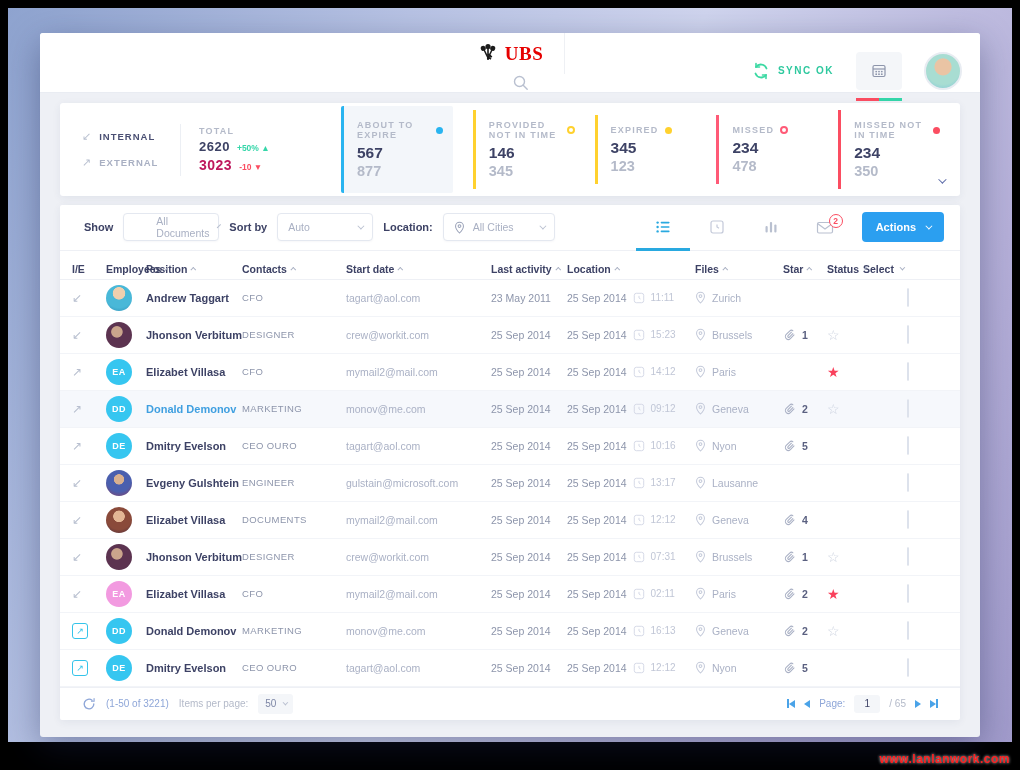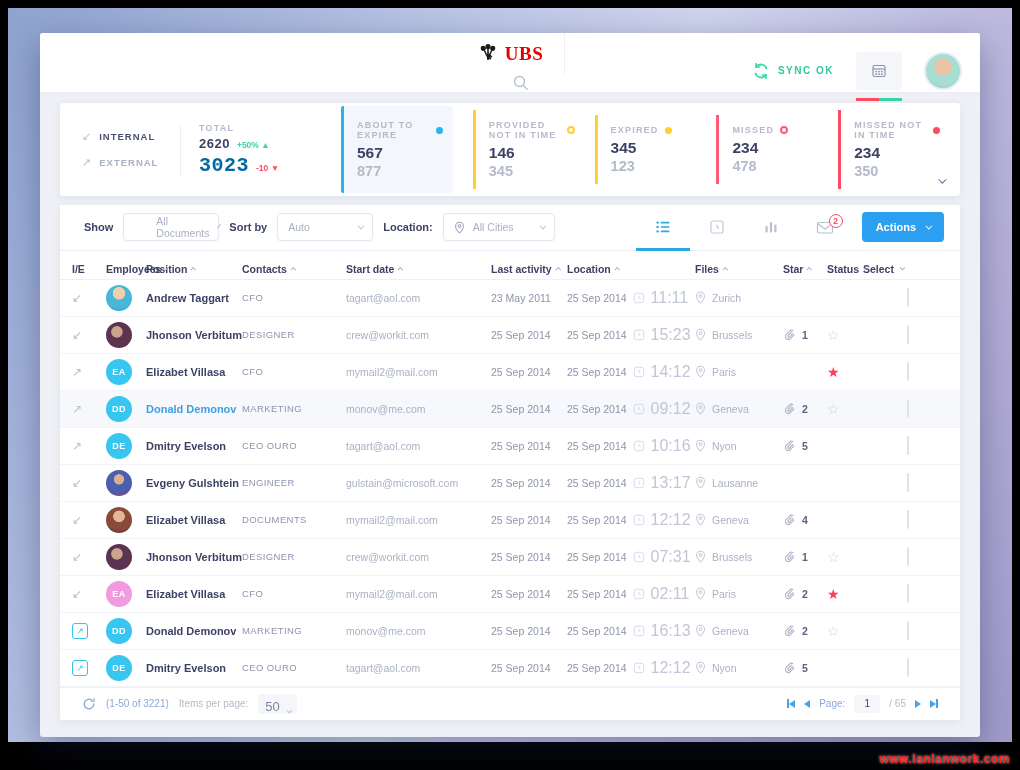--- a/index.html
+++ b/index.html
@@ -29,21 +29,21 @@
     box-shadow:0 2px 8px rgba(40,50,100,.07); display:flex; align-items:center; padding:0 20px 0 22px; }
   .io-block { display:flex; flex-direction:column; gap:13px; min-width:92px; }
   .io-item { display:flex; align-items:center; gap:7px; font-size:9.5px; font-weight:bold; letter-spacing:1px; cursor:pointer; }
   .io-item .arr { color:#b9c0d0; font-size:11px; font-weight:normal; }
   .io-internal { color:#4a4f73; } .io-external { color:#a9b0c3; }
   .v-div { width:1px; height:52px; background:#eceff4; margin:0 18px 0 6px; }
   .total-block { min-width:128px; }
   .stat-label { font-size:9px; font-weight:bold; letter-spacing:1.2px; color:#b9c0c9; color:#b4bac9; display:flex; align-items:center; gap:6px; }
   .total-row { display:flex; align-items:baseline; gap:7px; margin-top:3px; }
   .total-v1 { font-size:13px; font-weight:bold; color:#3d4265; letter-spacing:.5px; }
-  .total-v2 { font-size:20px; font-weight:bold; color:#0369a1; letter-spacing:.5px;font-family:Liberation Mono, monospace; }
+  .total-v2 { font-size:14px; font-weight:bold; color:#be185d; letter-spacing:.5px; }
   .delta { font-size:8.5px; font-weight:bold; }
   .delta-up { color:#35d6a9; } .delta-down { color:#fb4d61; }
   .stat-cards { flex:1; display:flex; align-items:center; height:100%; }
   .stat-card { --accent:#27aae1; flex:1; padding:10px 0 10px 13px; border-left:3px solid var(--accent); margin-left:20px; cursor:pointer; }
   .stat-card.active { background:#f3f6fa; border-radius:2px; padding:14px 10px 14px 13px; margin-left:14px; }
   .stat-dot { width:7px; height:7px; border-radius:50%; flex:none; }
   .dot-filled .stat-dot { background:var(--accent); }
   .dot-outline .stat-dot { border:2px solid var(--accent); width:8px; height:8px; }
   .stat-v1 { font-size:15.5px; font-weight:bold; color:#3d4265; margin-top:4px; }
   .stat-v2 { font-size:14.5px; font-weight:bold; color:#b4bac9; margin-top:1px; }
@@ -85,34 +85,34 @@
   .p2 { background:radial-gradient(circle at 42% 38%, #caa58c 0 24%, #5c3350 28% 70%, #39213d 100%); }
   .p3 { background:radial-gradient(circle at 50% 36%, #d9b08f 0 23%, #4a5fae 26% 58%, #8a3b5e 100%); }
   .p4 { background:radial-gradient(circle at 50% 36%, #e3b695 0 26%, #8a4a3a 29% 62%, #45293b 100%); }
   .c-name { font-size:11px; font-weight:bold; color:#3d4265; }
   .c-name.link { color:#3f9fe0; }
   .c-pos { font-size:9.5px; color:#8d95ab; letter-spacing:.4px; }
   .c-con { font-size:10.5px; color:#aab1c5; }
   .c-start { font-size:10.5px; color:#8d95ab; }
   .c-act { display:flex; align-items:center; gap:6px; }
   .act-date { font-size:10.5px; color:#8d95ab; }
-  .act-time { font-size:16px; color:#c0c6d6; }
+  .act-time { font-size:10px; color:#c0c6d6; }
   .c-loc { display:flex; align-items:center; gap:6px; font-size:10.5px; color:#aab1c5; }
   .c-files { display:flex; align-items:center; gap:6px; font-size:10.5px; font-weight:bold; color:#5a6080; }
   .c-star { font-size:14px; color:#ccd2df; }
   .c-star.filled { color:#f9415c; }
   .status-dot { width:7px; height:7px; border-radius:50%; }
   .checkbox { width:15px; height:15px; border:1px solid #dde2ec; border-radius:3px; background:#fff; }
 
   
   .tfoot { margin-top:auto; height:34px; border-top:1px solid #eef0f5; display:flex; align-items:center; padding:0 22px; gap:10px; }
   .foot-range { font-size:10px; color:#8ea6d8; }
   .foot-label { font-size:10px; color:#b4bac9; }
-  .pp-select { height:20px; background:#f4f6f9; border-radius:3px; padding:0 7px; display:flex; align-items:flex-end; gap:6px;
-    font-size:13px; color:#7d86a5; cursor:pointer; }
+  .pp-select { height:20px; background:#f4f6f9; border-radius:3px; padding:0 7px; display:flex; align-items:center; gap:6px;
+    font-size:10px; color:#7d86a5; cursor:pointer; }
   .pp-select .chev { width:4px; height:4px; color:#b9c0d0; }
   .pager { margin-left:auto; display:flex; align-items:center; gap:9px; color:#4aa3e8; }
   .pg-btn { display:flex; align-items:center; cursor:pointer; }
   .tri { width:0; height:0; border-top:4px solid transparent; border-bottom:4px solid transparent; }
   .tri-l { border-right:6px solid #4aa3e8; } .tri-r { border-left:6px solid #4aa3e8; }
   .pg-bar { width:2px; height:9px; background:#4aa3e8; }
   .pg-label { font-size:10px; color:#8ea6d8; }
   .pg-input { width:26px; height:18px; background:#f4f6f9; border-radius:3px; font-size:10px; color:#3d4265;
     display:flex; align-items:center; justify-content:center; }
   .pg-total { font-size:10px; color:#b4bac9; }

